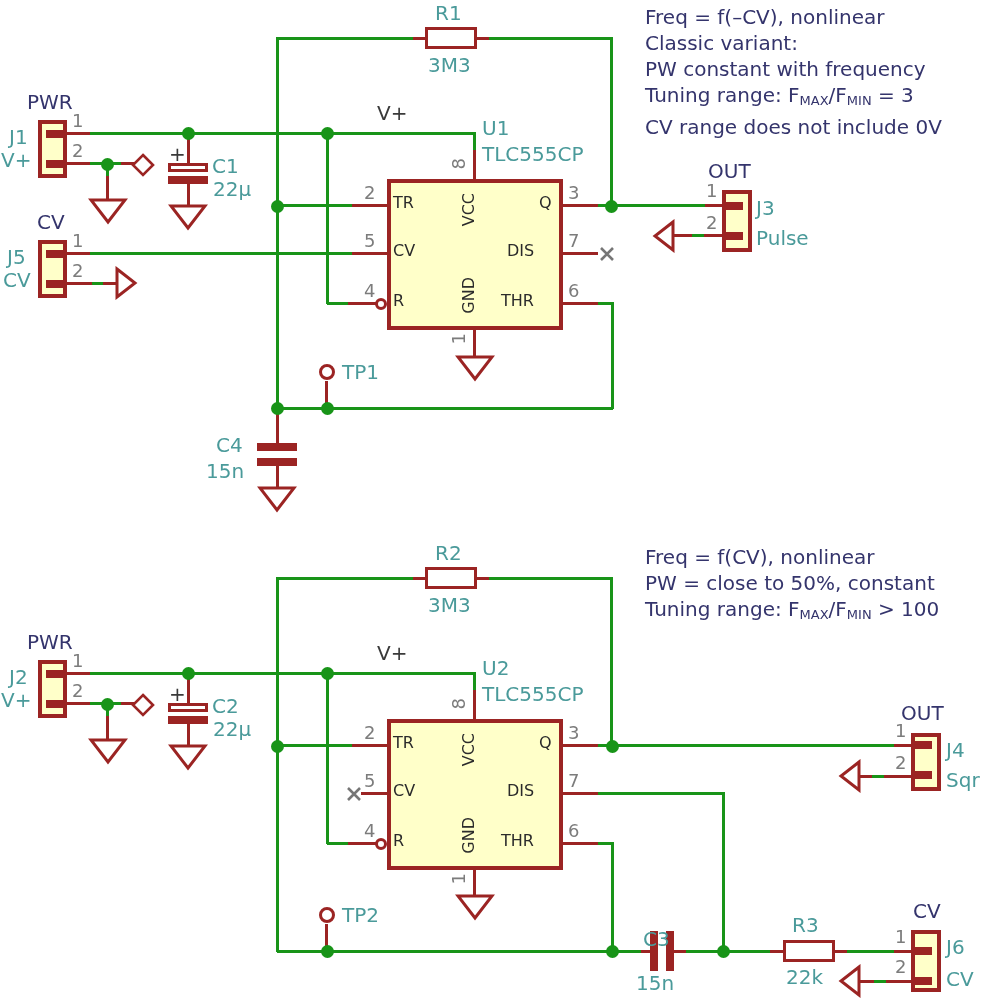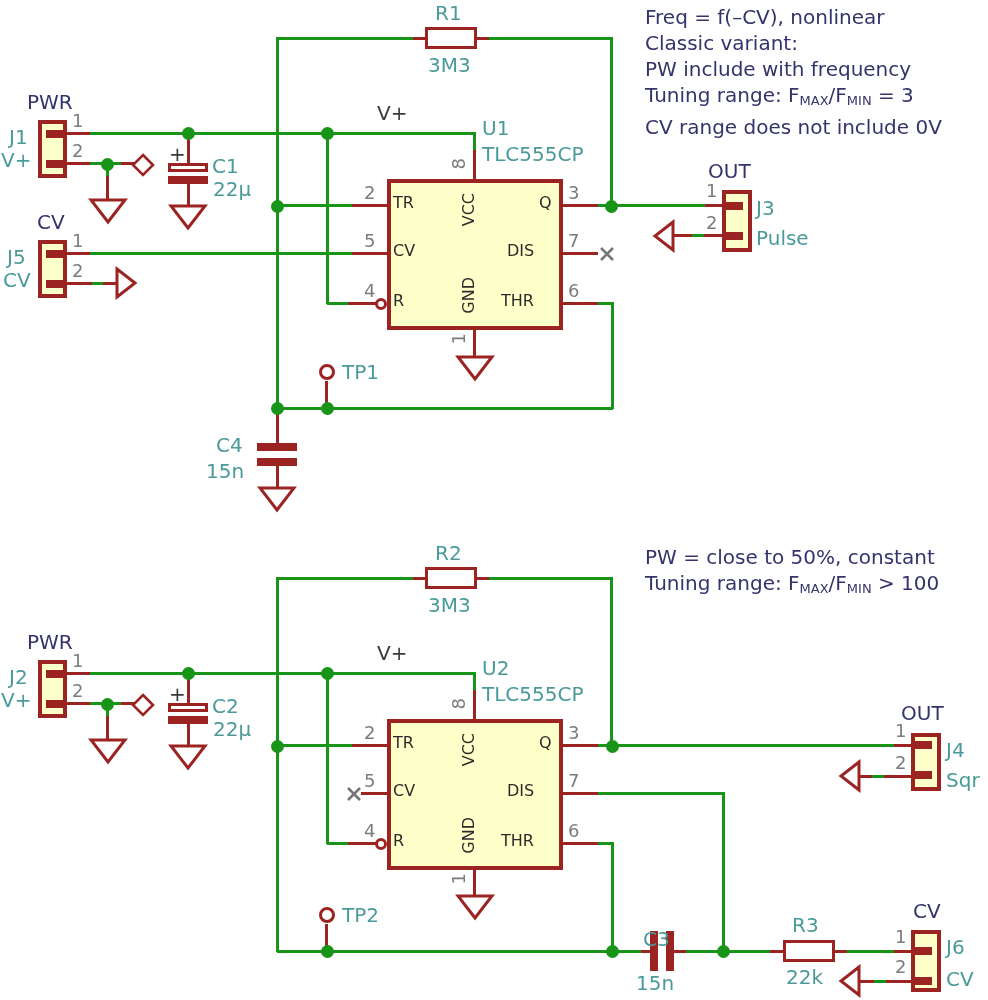--- a/index.html
+++ b/index.html
@@ -180,21 +180,21 @@
         <path d="M21 3 L3 17 L21 31 Z" fill="none" stroke="#9b2423" stroke-width="3"></path>
       </svg>
     <svg class="ico" style="left:598px;top:245px" width="18" height="18">
         <path d="M3 3 L15 15 M15 3 L3 15" stroke="#767676" stroke-width="2.6"></path>
       </svg>
   </div>
 
   <div class="ann" style="left:645px;top:4px">
     <div>Freq = f(–CV), nonlinear</div>
     <div>Classic variant:</div>
-    <div>PW include with frequency</div>
+    <div>PW constant with frequency</div>
     <div><span class="sb0" style="position:static">Tuning range: F</span><span class="sb">MAX</span><span style="position:static">/F</span><span class="sb">MIN</span><span style="position:static"> = 3</span></div>
     <div>CV range does not include 0V</div>
   </div>
 
   <div>
 
     <i class="w" style="left:90px;top:672px;width:386px"></i>
     <i class="wv" style="left:473px;top:672px;height:20px"></i>
     <i class="wv" style="left:276px;top:577px;height:375px"></i>
     <i class="wv" style="left:326px;top:672px;height:172px"></i>
@@ -341,17 +341,18 @@
       </svg>
     <svg class="ico" style="left:838px;top:964px" width="24" height="34">
         <path d="M21 3 L3 17 L21 31 Z" fill="none" stroke="#9b2423" stroke-width="3"></path>
       </svg>
     <svg class="ico" style="left:345px;top:785px" width="18" height="18">
         <path d="M3 3 L15 15 M15 3 L3 15" stroke="#767676" stroke-width="2.6"></path>
       </svg>
   </div>
 
   <div class="ann" style="left:645px;top:544px">
+    <div>Freq = f(CV), nonlinear</div>
     <div>PW = close to 50%, constant</div>
     <div><span style="position:static">Tuning range: F</span><span class="sb">MAX</span><span style="position:static">/F</span><span class="sb">MIN</span><span style="position:static"> &gt; 100</span></div>
   </div>
 
 </div>
 
 </body></html>

